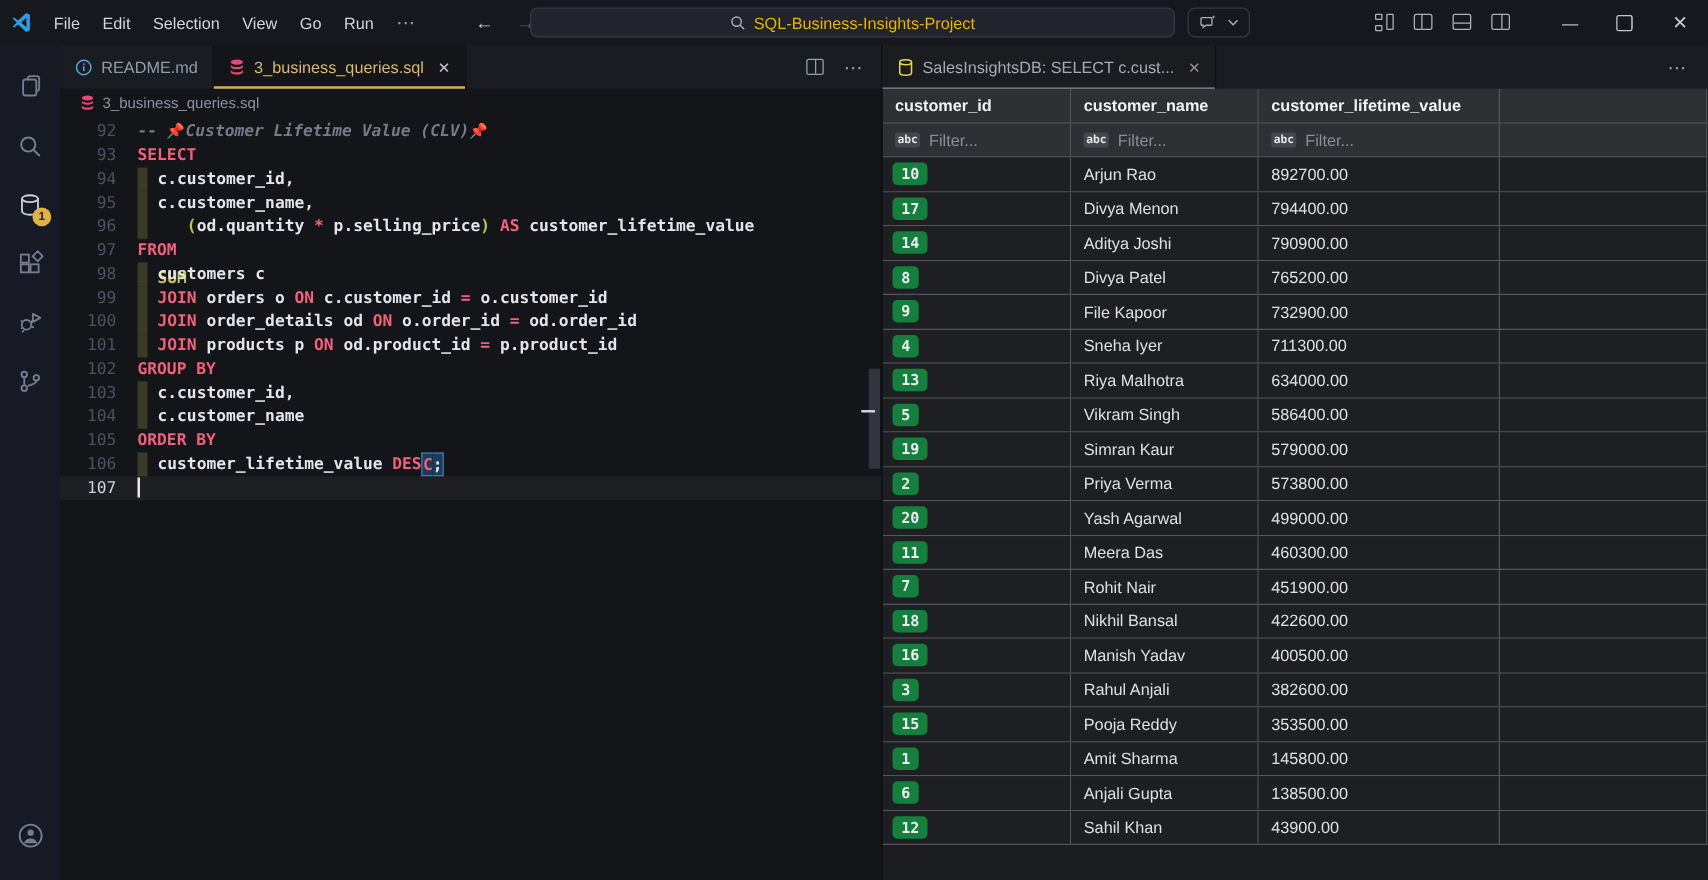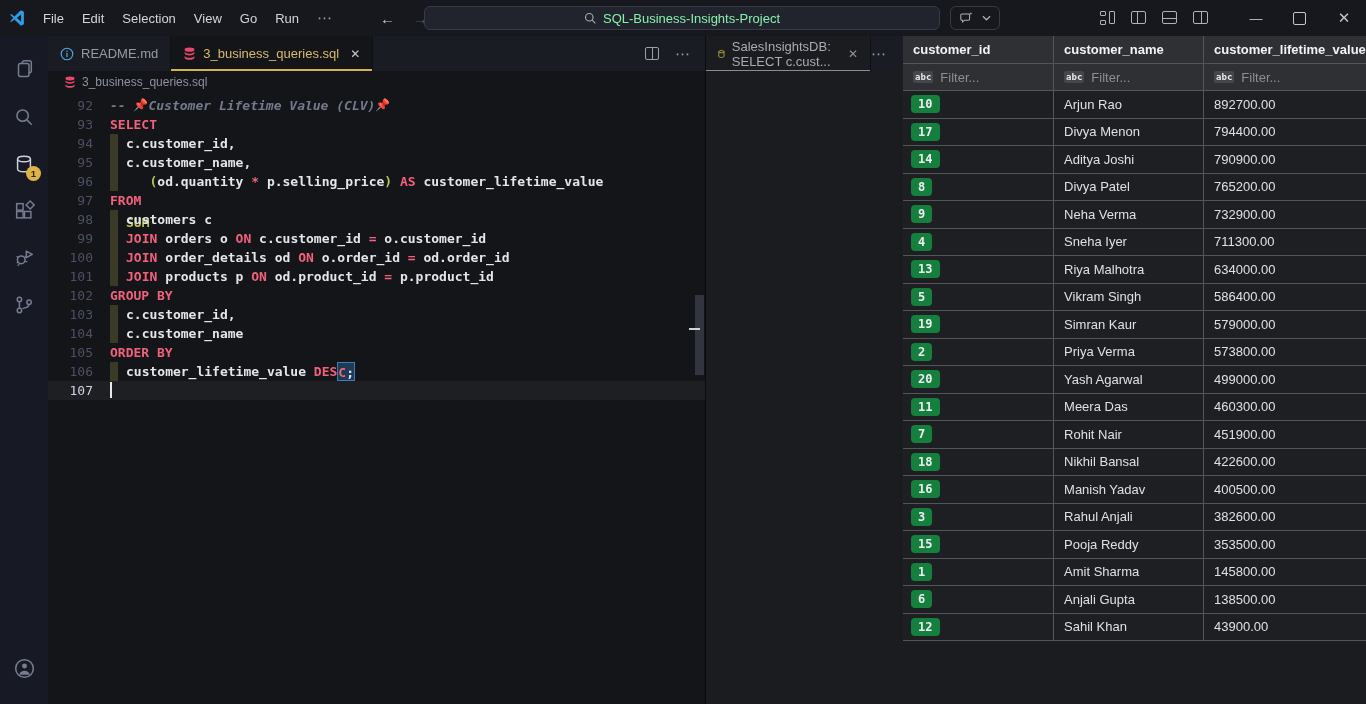--- a/index.html
+++ b/index.html
@@ -8,21 +8,21 @@
 
   
   .titlebar { height:36px; background:#16181e; display:flex; align-items:center; position:relative; }
   .logo { width:34px; display:flex; justify-content:center; }
   .menus { display:flex; align-items:center; color:#d2d5db; font-size:13px; }
   .menus .menu { padding:4px 9px; border-radius:4px; cursor:default; }
   .nav-arrows { display:flex; align-items:center; margin-left:38px; gap:18px; font-size:15px; }
   .arrow-back { color:#c8ccd3; } .arrow-fwd { color:#565b66; }
   .searchbox { position:absolute; left:424px; top:6px; width:516px; height:24px; background:#21242c;
                border:1px solid #363a44; border-radius:6px; display:flex; align-items:center;
-               justify-content:center; gap:6px; color:#86efac; font-size:13px; }
+               justify-content:center; gap:6px; color:#eab308; font-size:13px; }
   .copilot { position:absolute; left:950px; top:6px; height:24px; border:1px solid #363a44;
              border-radius:6px; display:flex; align-items:center; padding:0 8px; gap:8px; color:#a9adb6; }
   .tb-right { position:absolute; right:0; top:0; height:36px; display:flex; align-items:center; }
   .layout-icons { display:flex; gap:16px; margin-right:26px; }
   .win-btn { width:44px; height:36px; display:flex; align-items:center; justify-content:center; color:#c3c6cc; font-size:13px; }
   .lic { width:15px; height:13px; border:1.2px solid #aeb2ba; border-radius:2px; position:relative; }
   .lic.l::before  { content:""; position:absolute; left:0; top:0; bottom:0; width:5px; border-right:1.2px solid #aeb2ba; }
   .lic.b::before  { content:""; position:absolute; left:0; right:0; bottom:0; height:4px; border-top:1.2px solid #aeb2ba; }
   .lic.r::before  { content:""; position:absolute; right:0; top:0; bottom:0; width:5px; border-left:1.2px solid #aeb2ba; }
   .lic.grid { border:none; width:15px; height:14px; }
@@ -67,21 +67,21 @@
   .indent { flex:none; width:8px; height:19px; background:#3b3a27; margin-right:8px; }
   .tk.kw { color:#f2617c; } .tk.fn { color:#bcc554;margin-top:41px; } .tk.br { color:#bcc554; }
   .tk.id { color:#e3e5ea; } .tk.cm { color:#737a8a; font-style:italic; } .tk.pin { font-style:normal; font-size:12px; }
   .tk.sel { background:#1e3a55; border-top:1px solid #3f7cb6; border-bottom:1px solid #3f7cb6; }
   .tk.sel-s { border-left:1px solid #3f7cb6; } .tk.sel-e { border-right:1px solid #3f7cb6; }
   .caret { display:inline-block; width:2px; height:16px; background:#e8e8e8; margin-top:1px; }
   .scrollbar { position:absolute; right:1px; top:259px; width:9px; height:80px; background:#3c404a; opacity:.75; }
   .ruler-dash { position:absolute; right:5px; top:292px; width:11px; height:2px; background:#cfd3da; }
 
   
-  .right-group { width:660px; background:#1b1c1f; display:flex; flex-direction:row; }
+  .right-group { width:660px; background:#1b1c1f; display:flex; flex-direction:column; }
   .rtabsbar { height:35px; background:#1a1c23; display:flex; align-items:stretch; }
   .rtab-actions { margin-left:auto; display:flex; align-items:center; padding-right:16px; }
 
   .grid-table { font-size:13px; color:#dfe0e3; }
   .trow { display:flex; }
   .tcell { border-right:1px solid #545557; border-bottom:1px solid #545557; display:flex; align-items:center;
            padding-left:10px; overflow:hidden; }
   .c0 { width:151px; } .c1 { width:150px; } .c2 { width:193px; } .c3 { width:166px; }
   .hrow .tcell { height:28px; background:#2f3034; font-weight:bold; color:#f2f3f5; }
   .frow .tcell { height:27px; background:#2f3034; gap:7px; }
@@ -324,21 +324,21 @@
             <span class="id-chip">8</span>
           </div>
           <div class="tcell c1">Divya Patel</div>
           <div class="tcell c2">765200.00</div>
           <div class="tcell c3"></div>
         </div>
         <div class="trow drow">
           <div class="tcell c0">
             <span class="id-chip">9</span>
           </div>
-          <div class="tcell c1">Neha Verma</div>
+          <div class="tcell c1">File Kapoor</div>
           <div class="tcell c2">732900.00</div>
           <div class="tcell c3"></div>
         </div>
         <div class="trow drow">
           <div class="tcell c0">
             <span class="id-chip">4</span>
           </div>
           <div class="tcell c1">Sneha Iyer</div>
           <div class="tcell c2">711300.00</div>
           <div class="tcell c3"></div>

